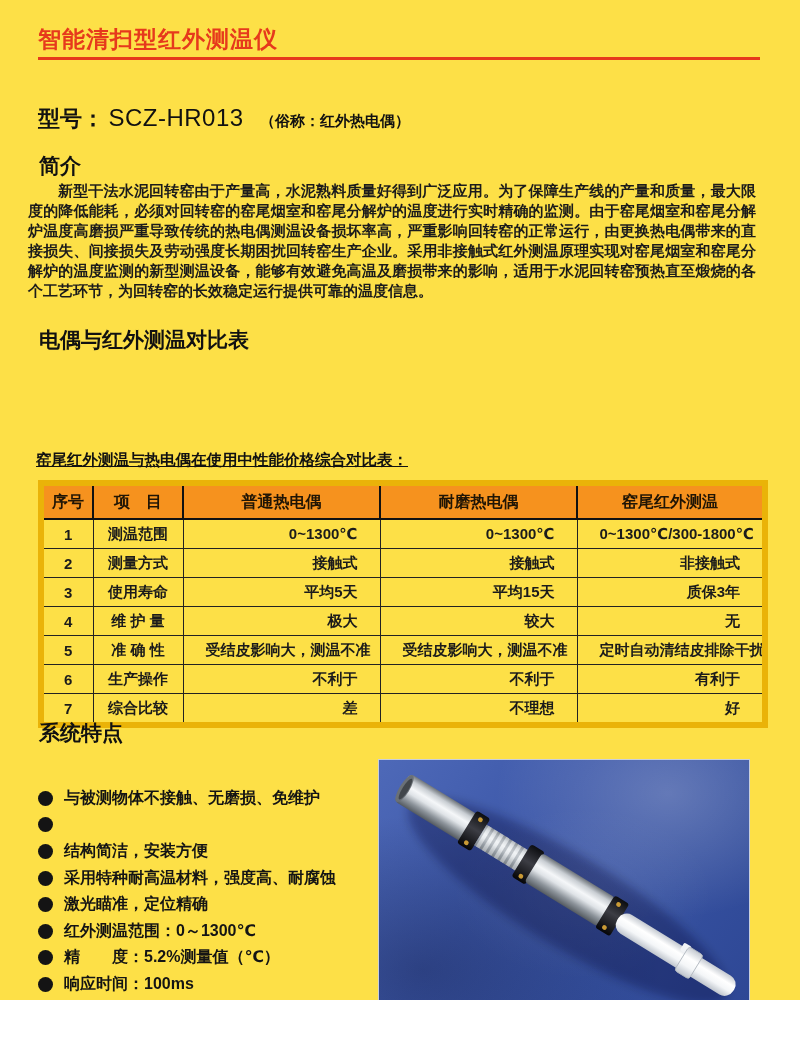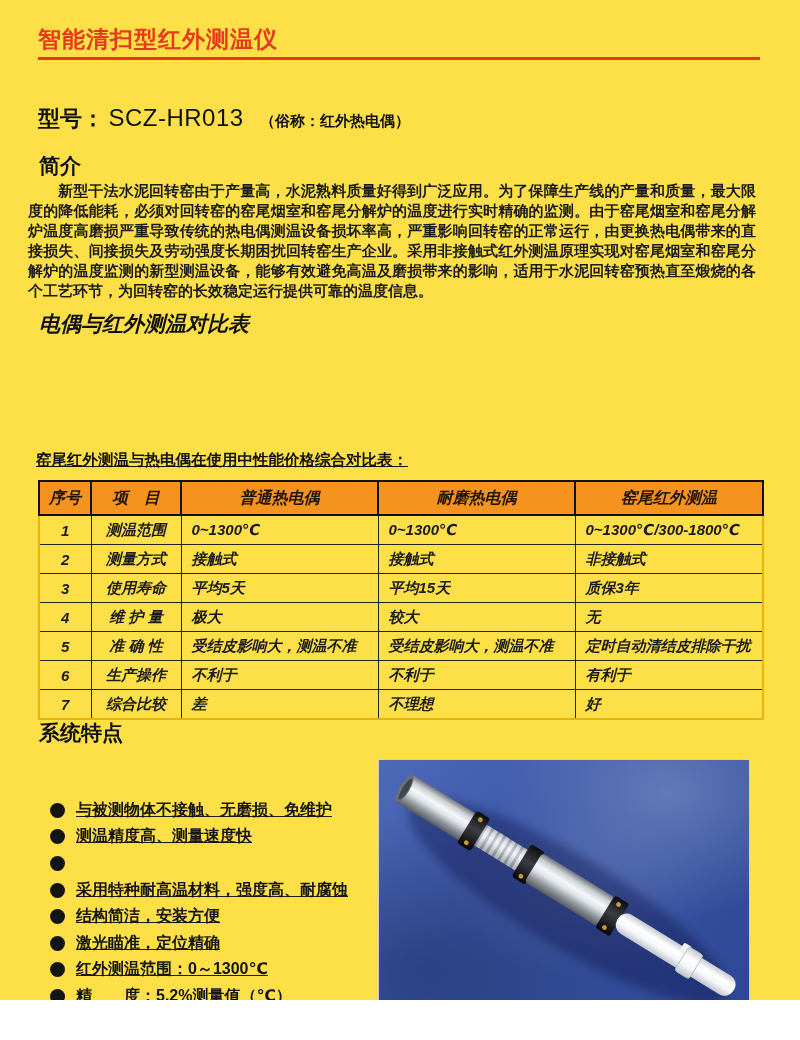--- a/index.html
+++ b/index.html
@@ -10,39 +10,39 @@
     color:#e6391c;letter-spacing:1px;}
   .title-rule{position:absolute;left:38px;top:57px;width:722px;height:3px;background:#e6391c;}
 
   .model-line{position:absolute;left:38px;top:104px;white-space:nowrap;}
   .model-label{font-size:22px;font-weight:700;color:#111;text-align:center;}
   .model-value{font-size:24px;font-weight:400;color:#111;letter-spacing:0.5px;}
   .model-alias{font-size:15px;font-weight:700;color:#111;margin-left:12px;}
 
   .sec-heading{position:absolute;left:37px;margin:2px;font-size:21px;font-weight:700;color:#111;}
   #intro-heading{top:150px;}
-  #comparison-heading{top:308px;font-style:italic;}
+  #comparison-heading{top:324px;}
   #features-heading{top:717px;}
 
   .body-par{position:absolute;left:28px;width:728px;margin:0;font-size:15px;line-height:20px;
     font-weight:700;color:#1b1b1b;text-align:justify;text-indent:2em;}
   #intro-par{top:181px;}
   #comparison-par{top:353px;}
 
   .table-caption{position:absolute;left:36px;top:450px;margin:0;font-size:15.5px;font-weight:700;color:#111;text-decoration:underline;}
 
   table.cmp{position:absolute;left:38px;top:480px;width:724px;border-collapse:collapse;
-    table-layout:fixed;border:2px solid #eab308;font-style:italic;}
+    table-layout:fixed;border:6px solid #eab308;}
   table.cmp th{background:#f6921e;color:#201505;font-size:16px;font-weight:700;height:32px;
     border:2px solid #111;text-align:center;padding:0 4px;}
   table.cmp td{font-size:15px;font-weight:700;color:#1b1b1b;height:28px;border:1.5px solid #222;
-    padding:0 10px;text-align:left;white-space:nowrap;overflow:hidden;}
+    padding:0 22px;text-align:right;white-space:nowrap;overflow:hidden;}
   table.cmp td.center{text-align:center;padding:0 2px;}
 
-  .features-list{position:absolute;left:38px;top:785px;width:342px;margin:12px;padding:0;list-style:none;text-decoration:underline;}
+  .features-list{position:absolute;left:38px;top:785px;width:342px;margin:0;padding:0;list-style:none;}
   .features-list li{display:flex;align-items:center;height:26.6px;}
   .bullet-dot{width:15px;height:15px;border-radius:50%;background:#141414;margin-right:11px;flex-shrink:0;}
   .feature-text{font-size:16px;font-weight:700;color:#141414;white-space:nowrap;}
 
   figure.photo{position:absolute;left:378px;top:759px;width:372px;height:245px;margin:0;
     background:
       radial-gradient(ellipse at 78% 14%, rgba(255,255,255,0.22), transparent 42%),
       radial-gradient(ellipse at 12% 86%, rgba(5,10,40,0.30), transparent 52%),
       radial-gradient(ellipse at 55% 55%, rgba(255,255,255,0.07), transparent 45%),
       linear-gradient(128deg,#4e69b8 0%,#3d58a9 38%,#35509f 70%,#2e4795 100%);
@@ -141,32 +141,28 @@
   </table>
 
   <h2 class="sec-heading" id="features-heading">系统特点</h2>
   <ul class="features-list" id="features-list">
       <li>
         <span class="bullet-dot"></span>
         <span class="feature-text">与被测物体不接触、无磨损、免维护</span>
       </li>
       <li>
         <span class="bullet-dot"></span>
-        <span class="feature-text">测温精度高、测量速度快</span>
-      </li>
-      <li>
-        <span class="bullet-dot"></span>
+      </li>
+      <li>
+        <span class="bullet-dot"></span>
+        <span class="feature-text">结构简洁，安装方便</span>
       </li>
       <li>
         <span class="bullet-dot"></span>
         <span class="feature-text">采用特种耐高温材料，强度高、耐腐蚀</span>
-      </li>
-      <li>
-        <span class="bullet-dot"></span>
-        <span class="feature-text">结构简洁，安装方便</span>
       </li>
       <li>
         <span class="bullet-dot"></span>
         <span class="feature-text">激光瞄准，定位精确</span>
       </li>
       <li>
         <span class="bullet-dot"></span>
         <span class="feature-text">红外测温范围：0～1300℃</span>
       </li>
       <li>

